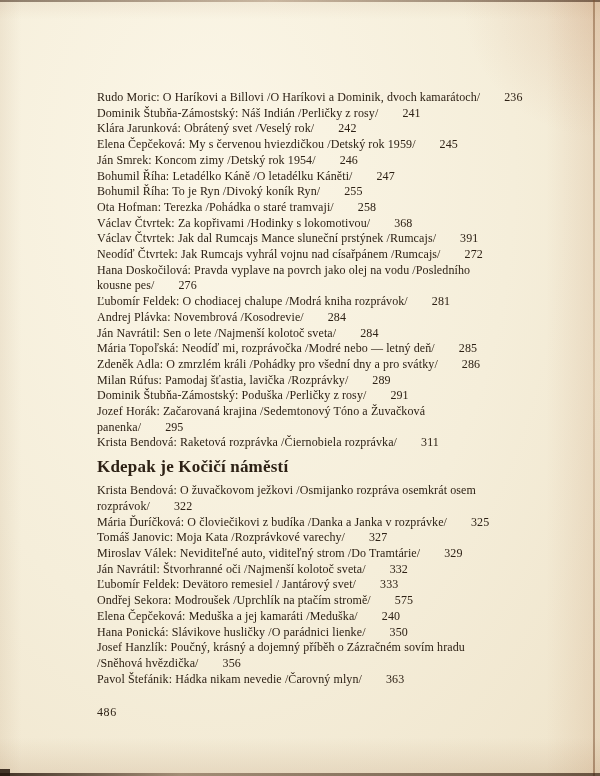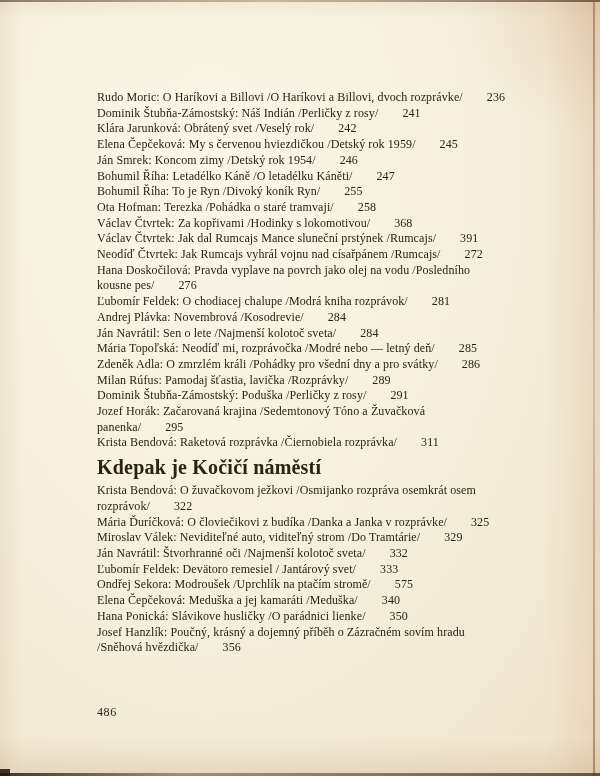--- a/index.html
+++ b/index.html
@@ -41,21 +41,21 @@
     left: 97px;
     top: 90px;
     width: 478px;
     font-size: 12px;
     line-height: 15.7px;
     letter-spacing: 0.1px;
   }
 
   .toc-section { margin: 0; }
   .section-heading {
-    font-size: 20px;
+    font-size: 17px;
     line-height: 20px;
     font-weight: bold;
     letter-spacing: 0.2px;
     margin: 6px 0 6px 0;
   }
   .entry {
     margin: 0;
     white-space: pre-wrap;
   }
   .entry-page { margin-left: 24px; }
@@ -74,21 +74,21 @@
 <div class="edge-top"></div>
 <div class="edge-right-line"></div>
 <div class="edge-bottom"></div>
 <div class="corner-bottom-left"></div>
 
 <div class="toc-content">
   <div>
   <section class="toc-section">
 
     <div class="entries">
-  <p class="entry"><span class="entry-text">Rudo Moric: O Haríkovi a Billovi /O Haríkovi a Billovi, dvoch rozprávke/</span><span class="entry-page">236</span></p>
+  <p class="entry"><span class="entry-text">Rudo Moric: O Haríkovi a Billovi /O Haríkovi a Dominik, dvoch kamarátoch/</span><span class="entry-page">236</span></p>
 
   <p class="entry"><span class="entry-text">Dominik Štubňa-Zámostský: Náš Indián /Perličky z rosy/</span><span class="entry-page">241</span></p>
 
   <p class="entry"><span class="entry-text">Klára Jarunková: Obrátený svet /Veselý rok/</span><span class="entry-page">242</span></p>
 
   <p class="entry"><span class="entry-text">Elena Čepčeková: My s červenou hviezdičkou /Detský rok 1959/</span><span class="entry-page">245</span></p>
 
   <p class="entry"><span class="entry-text">Ján Smrek: Koncom zimy /Detský rok 1954/</span><span class="entry-page">246</span></p>
 
   <p class="entry"><span class="entry-text">Bohumil Říha: Letadélko Káně /O letadélku Káněti/</span><span class="entry-page">247</span></p>
@@ -129,34 +129,36 @@
   </section>
 
   <section class="toc-section">
     <h2 class="section-heading">Kdepak je Kočičí náměstí</h2>
     <div class="entries">
   <p class="entry"><span class="entry-text">Krista Bendová: O žuvačkovom ježkovi /Osmijanko rozpráva osemkrát osem
 rozprávok/</span><span class="entry-page">322</span></p>
 
   <p class="entry"><span class="entry-text">Mária Ďuríčková: O človiečikovi z budíka /Danka a Janka v rozprávke/</span><span class="entry-page">325</span></p>
 
+  <p class="entry"><span class="entry-text">Tomáš Janovic: Moja Kata /Rozprávkové varechy/</span><span class="entry-page">327</span></p>
 
   <p class="entry"><span class="entry-text">Miroslav Válek: Neviditeľné auto, viditeľný strom /Do Tramtárie/</span><span class="entry-page">329</span></p>
 
   <p class="entry"><span class="entry-text">Ján Navrátil: Štvorhranné oči /Najmenší kolotoč sveta/</span><span class="entry-page">332</span></p>
 
   <p class="entry"><span class="entry-text">Ľubomír Feldek: Devätoro remesiel / Jantárový svet/</span><span class="entry-page">333</span></p>
 
   <p class="entry"><span class="entry-text">Ondřej Sekora: Modroušek /Uprchlík na ptačím stromě/</span><span class="entry-page">575</span></p>
 
-  <p class="entry"><span class="entry-text">Elena Čepčeková: Meduška a jej kamaráti /Meduška/</span><span class="entry-page">340</span></p>
+  <p class="entry"><span class="entry-text">Elena Čepčeková: Meduška a jej kamaráti /Meduška/</span><span class="entry-page">240</span></p>
 
   <p class="entry"><span class="entry-text">Hana Ponická: Slávikove husličky /O parádnici lienke/</span><span class="entry-page">350</span></p>
 
   <p class="entry"><span class="entry-text">Josef Hanzlík: Poučný, krásný a dojemný příběh o Zázračném sovím hradu
 /Sněhová hvězdička/</span><span class="entry-page">356</span></p>
 
+  <p class="entry"><span class="entry-text">Pavol Štefánik: Hádka nikam nevedie /Čarovný mlyn/</span><span class="entry-page">363</span></p>
 </div>
   </section>
 </div>
 </div>
 
 <div class="folio">486</div>
 
 </body></html>

